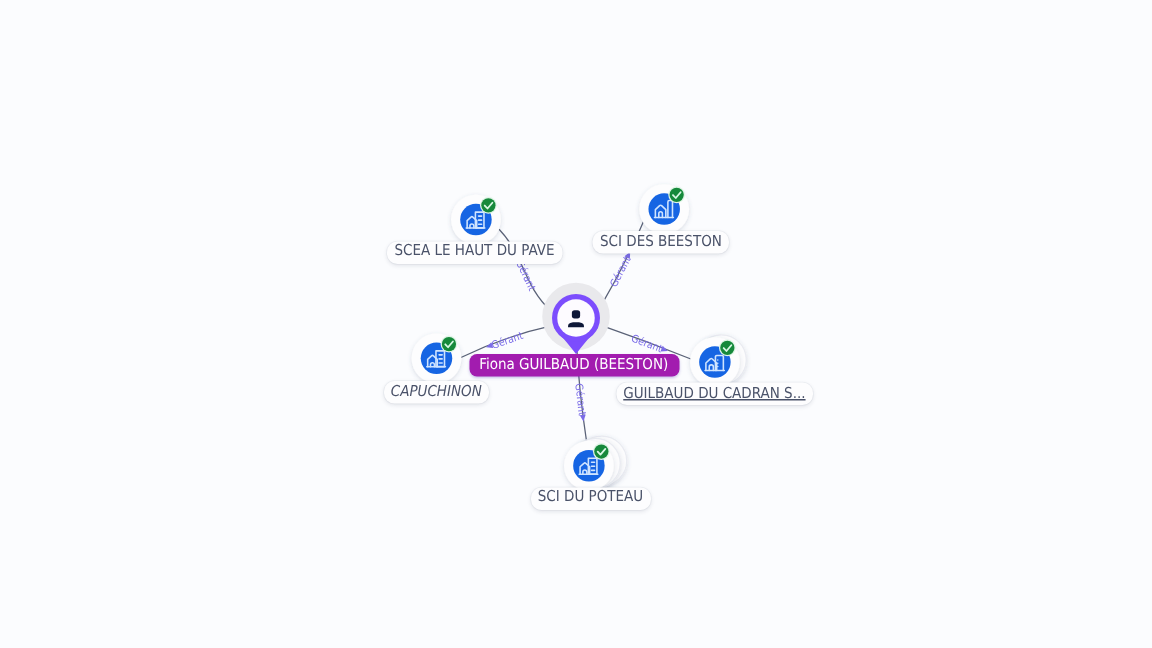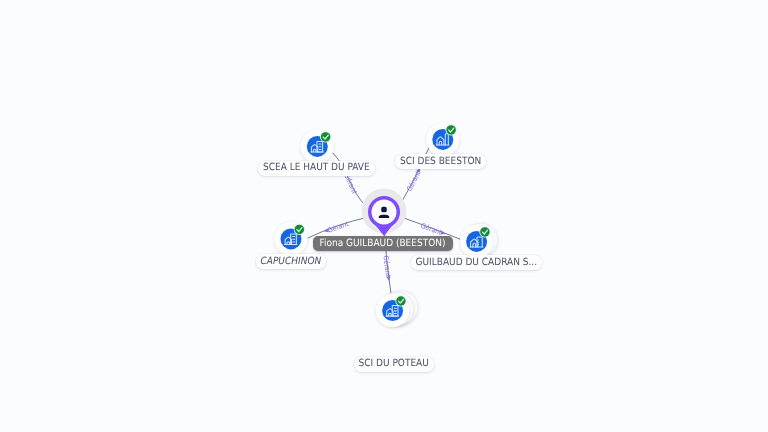--- a/index.html
+++ b/index.html
@@ -21,21 +21,21 @@
     white-space:nowrap;
     padding:0 5px;
     height:15px;
     display:flex;
     align-items:center;
     box-shadow:0 1px 3px rgba(40,50,80,.13), 0 0 0 0.5px rgba(150,158,180,.10);
     line-height:10px;
   }
   .centerlabel{
     position:absolute;
-    background:#737373;
+    background:#a21caf;
     border-radius:5px;
     color:#ffffff;
     font-family:"DejaVu Sans Condensed","DejaVu Sans",sans-serif;
     font-size:10px;
     white-space:nowrap;
     padding:0 7px;
     height:15px;
     display:flex;
     align-items:center;
     line-height:10px;
@@ -193,17 +193,17 @@
             <path d="M378.7,218.1 v-0.9 a2.0,2.0 0 0 1 1.45,-1.9 l1.85,-0.5 h4.0 l1.85,0.5 a2.0,2.0 0 0 1 1.45,1.9 v0.9 Z" fill="#0e1738"></path>
           </g>
         </g>
       </g>
   </svg>
 
   <div id="labels">
       <div class="nodelabel" style="left: 258px; top: 160.8px;">SCEA LE HAUT DU PAVE</div>
       <div class="nodelabel" style="left: 395px; top: 154px;">SCI DES BEESTON</div>
       <div class="nodelabel" style="left: 255.5px; top: 254.3px; font-style: italic;">CAPUCHINON</div>
-      <div class="nodelabel" style="left: 410.5px; top: 255.2px;">GUILBAUD DU CADRAN S...</div>
-      <div class="nodelabel" style="left: 353.5px; top: 324.7px; margin-top: 32px;">SCI DU POTEAU</div>
+      <div class="nodelabel" style="left: 410.5px; top: 255.2px; text-decoration: underline;">GUILBAUD DU CADRAN S...</div>
+      <div class="nodelabel" style="left: 353.5px; top: 324.7px;">SCI DU POTEAU</div>
       <div class="centerlabel" style="left: 312.5px; top: 236px;">Fiona GUILBAUD (BEESTON)</div>
     </div>
 </div>
 
 </body></html>

